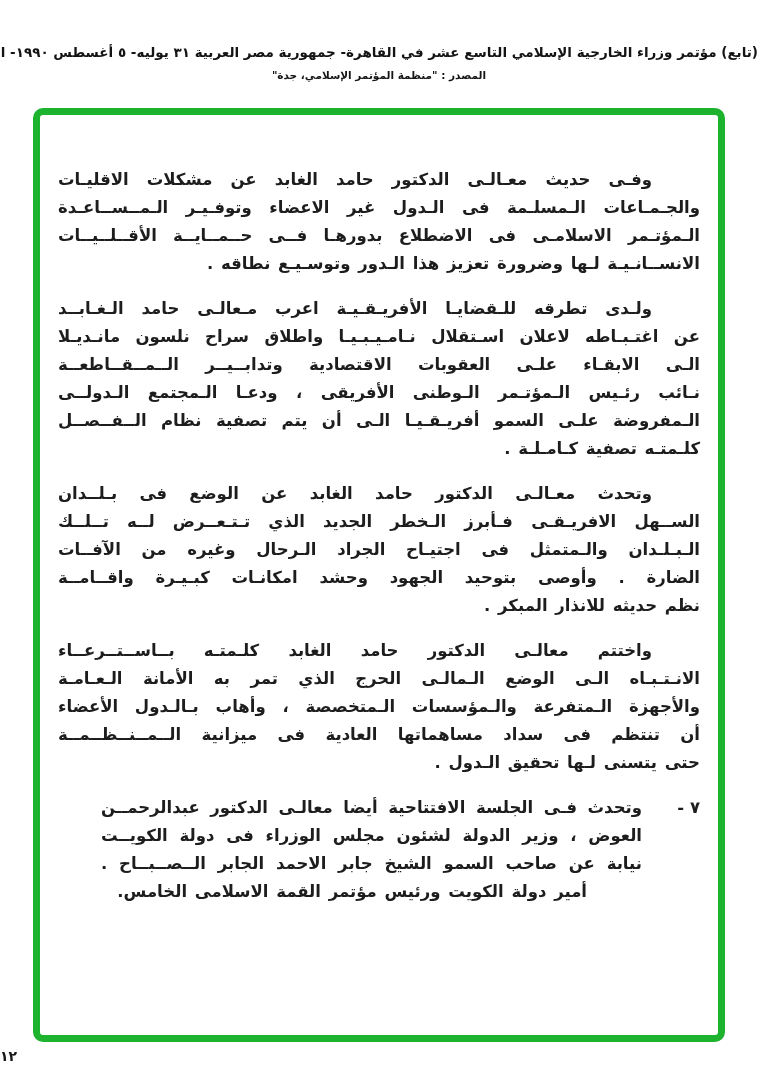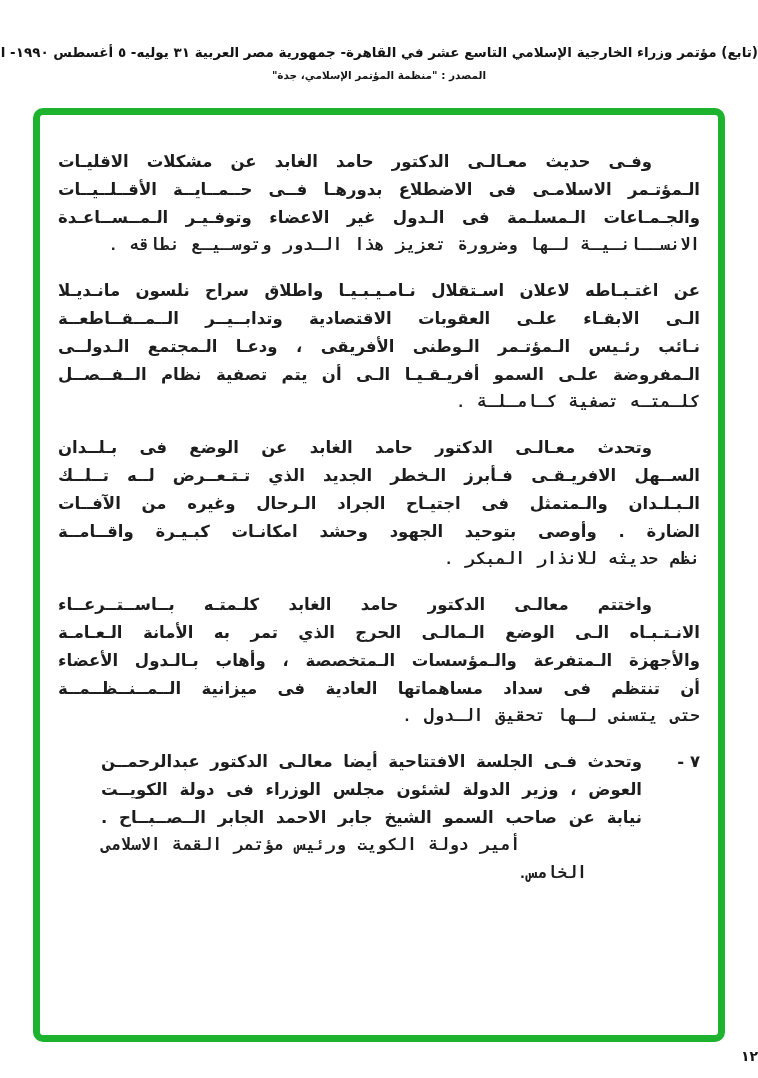--- a/index.html
+++ b/index.html
@@ -37,21 +37,21 @@
     top: 108px;
     width: 692px;
     height: 934px;
     border: 7px solid var(--frame-color, #1db32e);
     border-radius: 10px;
     background: #ffffff;
   }
   .doc-body {
     position: absolute;
     left: 58px;
-    top: 148px;
+    top: 166px;
     width: 642px;
     color: #1d1d1d;
     font-size: 16.5px;
     font-weight: 700;
     line-height: 28px;
   }
   .para { margin-bottom: 17px; }
   .para.numbered { display: flex; }
   .para .marker {
     width: 58px;
@@ -62,52 +62,52 @@
   .para .para-body { flex: 1 1 auto; min-width: 0; margin-left: 43px; }
   .line {
     text-align: justify;
     text-align-last: justify;
     word-spacing: 2px;
   }
   .line.first { text-indent: 48px; }
   .line.last {
     text-align: left;
     text-align-last: right;
-    font-family: Liberation Mono, monospace;
   }
   .page-number {
     position: absolute;
     left: 0;
     top: 1048px;
     width: 100%;
-    text-align: right;
+    text-align: left;
     font-size: 14px;
     font-weight: 700;
     color: #161616;
     letter-spacing: 4px;
   }
 </style>
 </head>
 <body>
 
 <div class="scan-header">
   <div class="h-line1">(تابع) مؤتمر وزراء الخارجية الإسلامي التاسع عشر في القاهرة- جمهورية مصر العربية ٣١ يوليه- ٥ أغسطس ١٩٩٠- البيان الختامي</div>
   <div class="h-line2">المصدر : "منظمة المؤتمر الإسلامي، جدة"</div>
 </div>
 
 <div class="green-frame"></div>
 
 <div class="doc-body">
     <div class="para">
       <div class="line first">وفـى حديث معـالـى الدكتور حامد الغابد عن مشكلات الاقليـات</div>
+      <div class="line full">والجـمـاعات الـمسلـمة فى الـدول غير الاعضاء وتوفـيـر الـمــســاعـدة</div>
       <div class="line full">الـمؤتـمر الاسلامـى فى الاضطلاع بدورهـا فــى حــمــايــة الأقــلــيــات</div>
-      <div class="line full">والجـمـاعات الـمسلـمة فى الـدول غير الاعضاء وتوفـيـر الـمــســاعـدة</div>
       <div class="line last">الانســانـيـة لـها وضرورة تعزيز هذا الـدور وتوسـيـع نطاقه .</div>
     </div>
     <div class="para">
+      <div class="line first">ولـدى تطرقه للـقضايـا الأفريـقـيـة اعرب مـعالـى حامد الـغـابــد</div>
       <div class="line full">عن اغتـبـاطه لاعلان اسـتقلال نـامـيـبـيـا واطلاق سراح نلسون مانـديـلا</div>
       <div class="line full">الـى الابقـاء علـى العقوبات الاقتصادية وتدابــيــر الــمــقــاطعــة</div>
       <div class="line full">نـائب رئـيس الـمؤتـمر الـوطنى الأفريقى ، ودعـا الـمجتمع الـدولــى</div>
       <div class="line full">الـمفروضة علـى السمو أفريـقـيـا الـى أن يتم تصفية نظام الــفــصــل</div>
       <div class="line last">كلـمتـه تصفية كـامـلـة .</div>
     </div>
     <div class="para">
       <div class="line first">وتحدث معـالـى الدكتور حامد الغابد عن الوضع فى بـلــدان</div>
       <div class="line full">الســهل الافريـقـى فـأبرز الـخطر الجديد الذي تـتـعــرض لــه تــلــك</div>
       <div class="line full">الـبـلـدان والـمتمثل فى اجتيـاح الجراد الـرحال وغيره من الآفــات</div>

